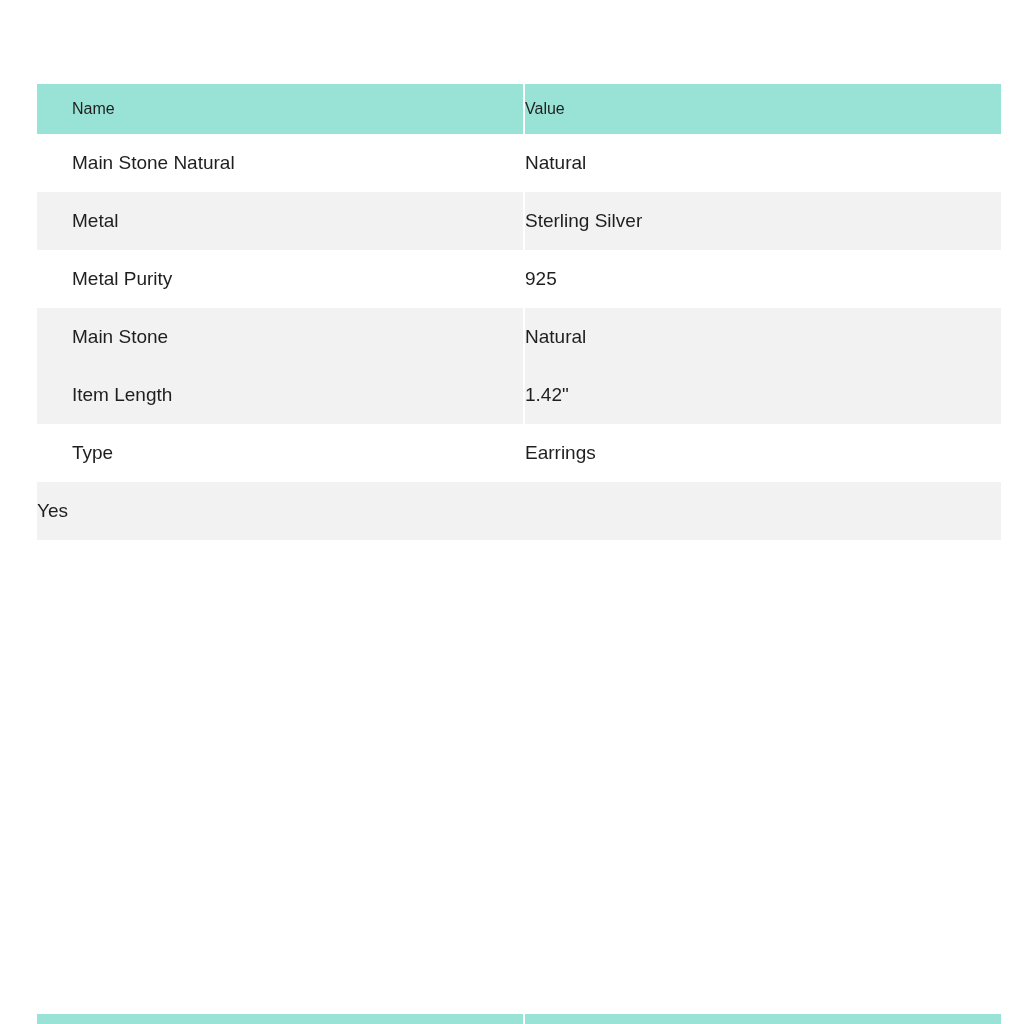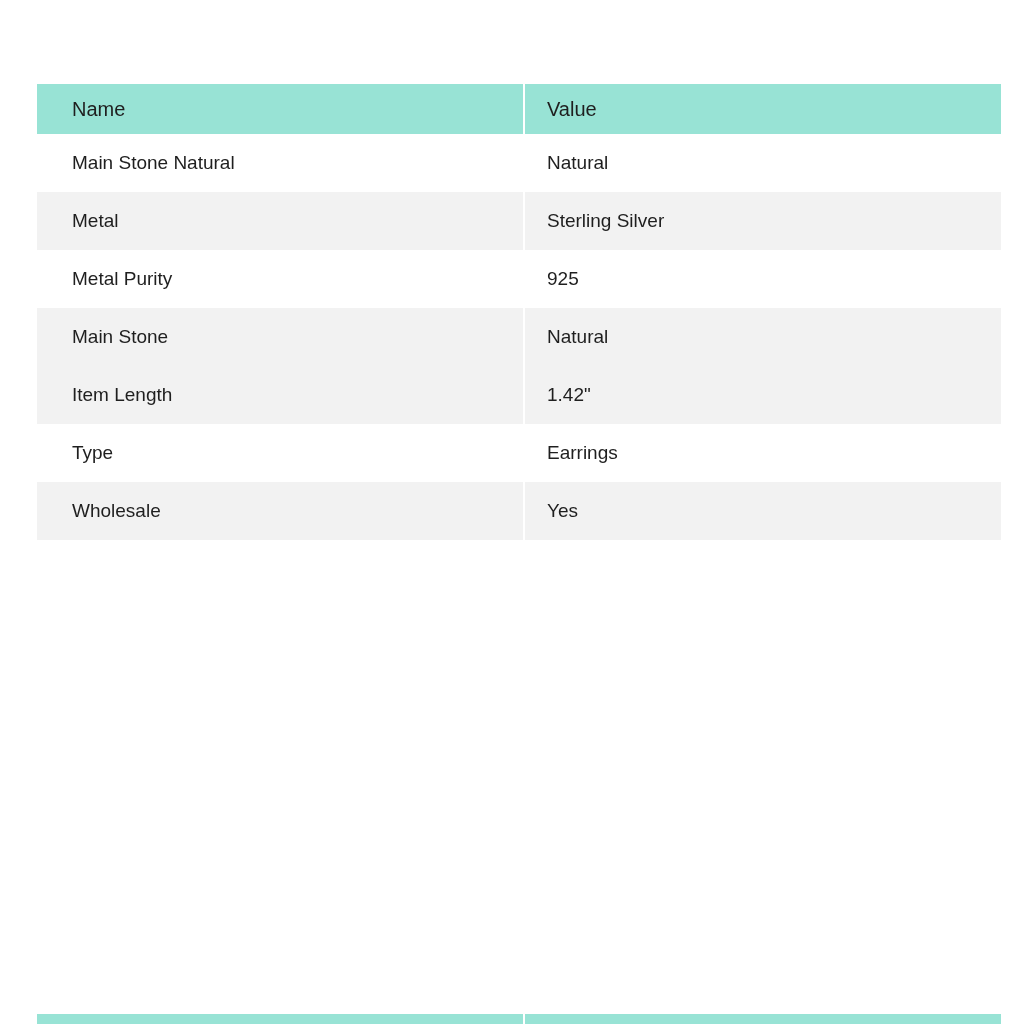--- a/index.html
+++ b/index.html
@@ -44,24 +44,23 @@
     align-items: center;
     box-sizing: border-box;
   }
   .cell.name {
     width: 486px;
     flex: 0 0 486px;
     padding-left: 35px;
   }
   .cell.value {
     flex: 1 1 auto;
-    padding-left: 22px;
   }
   .t-row.header .cell {
-    font-size: 20px;
+    font-size: 16px;
   }
   .partial-header {
     position: absolute;
     left: 37px;
     bottom: 0;
     width: 964px;
     height: 10px;
     display: flex;
     column-gap: 2px;
   }
@@ -101,21 +100,20 @@
       </div>
       <div class="t-row data odd">
         <div class="cell name">Item Length</div>
         <div class="cell value">1.42"</div>
       </div>
       <div class="t-row data even">
         <div class="cell name">Type</div>
         <div class="cell value">Earrings</div>
       </div>
       <div class="t-row data odd">
-        <div class="cell name">Wholesale</div>
         <div class="cell value">Yes</div>
       </div>
     </div>
 </div>
 
 <div class="partial-header">
   <div class="seg a"></div>
   <div class="seg b"></div>
 </div>
 

